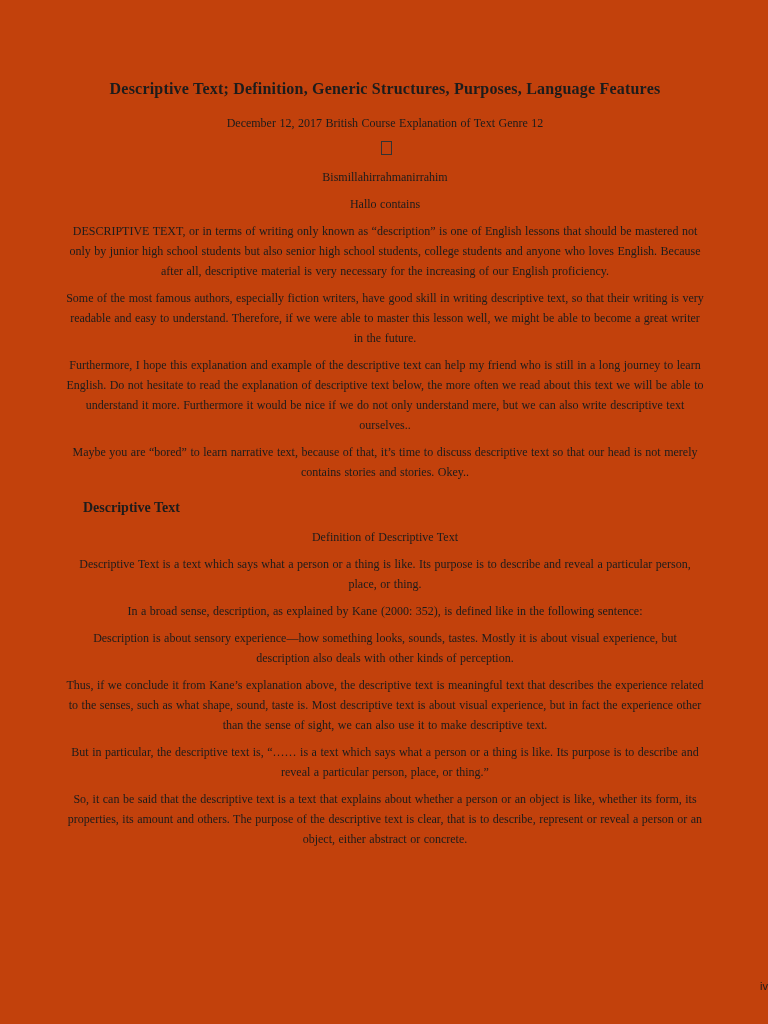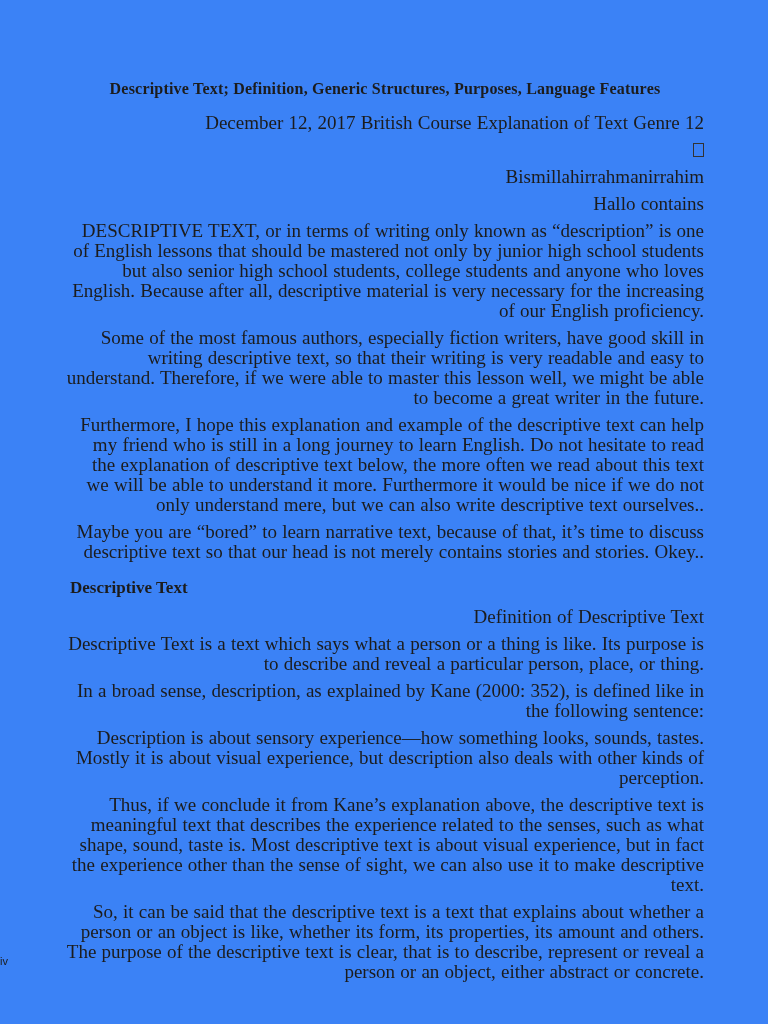--- a/index.html
+++ b/index.html
@@ -4,62 +4,62 @@
 <style>
   html, body {
     margin: 0;
     padding: 0;
     background: #ffffff;
   }
   .page {
     position: relative;
     width: 768px;
     height: 1024px;
-    background: #3b82f6;
+    background: #c2410c;
     overflow: hidden;
     font-family: "Liberation Serif", "DejaVu Serif", serif;
     color: #1c1c1c;
     box-sizing: border-box;
     padding: 78px 64px 0 66px;
   }
   .doc-title {
     font-size: 16px;
     font-weight: bold;
     text-align: center;
     line-height: 22px;
     margin: 0 0 13px 0;
     letter-spacing: 0.2px;
   }
   .line, .para {
-    font-size: 19px;
+    font-size: 12px;
     line-height: 20px;
-    text-align: right;
+    text-align: center;
     margin: 7px 0 7px 0;
     word-spacing: 0.5px;
   }
   .section-heading {
-    font-size: 17px;
+    font-size: 14px;
     font-weight: bold;
     line-height: 24px;
-    margin: 14px 0 7px 4px;
+    margin: 14px 0 7px 17px;
   }
   .tofu {
     display: inline-block;
     width: 9px;
     height: 12px;
     border: 1px solid #333;
     margin-left: 3px;
     vertical-align: -1px;
   }
   .page-number {
     position: absolute;
     left: 0;
     right: 0;
-    top: 955px;
-    text-align: left;
+    top: 980px;
+    text-align: right;
     font-family: "Liberation Sans", "DejaVu Sans", sans-serif;
     font-size: 11px;
     color: #1c1c1c;
   }
 </style>
 </head>
 <body>
 
 <div class="page">
 
@@ -79,17 +79,18 @@
   <p class="para">Maybe you are “bored” to learn narrative text, because of that, it’s time to discuss descriptive text so that our head is not merely contains stories and stories. Okey..</p>
 
   <h2 class="section-heading">Descriptive Text</h2>
 
   <p class="line">Definition of Descriptive Text</p>
 
   <p class="para">Descriptive Text is a text which says what a person or a thing is like. Its purpose is to describe and reveal a particular person, place, or thing.</p>
   <p class="para">In a broad sense, description, as explained by Kane (2000: 352), is defined like in the following sentence:</p>
   <p class="para">Description is about sensory experience—how something looks, sounds, tastes. Mostly it is about visual experience, but description also deals with other kinds of perception.</p>
   <p class="para">Thus, if we conclude it from Kane’s explanation above, the descriptive text is meaningful text that describes the experience related to the senses, such as what shape, sound, taste is. Most descriptive text is about visual experience, but in fact the experience other than the sense of sight, we can also use it to make descriptive text.</p>
+  <p class="para">But in particular, the descriptive text is, “…… is a text which says what a person or a thing is like. Its purpose is to describe and reveal a particular person, place, or thing.”</p>
   <p class="para">So, it can be said that the descriptive text is a text that explains about whether a person or an object is like, whether its form, its properties, its amount and others. The purpose of the descriptive text is clear, that is to describe, represent or reveal a person or an object, either abstract or concrete.</p>
 
   <div class="page-number">iv</div>
 
 </div>
 
 </body></html>

